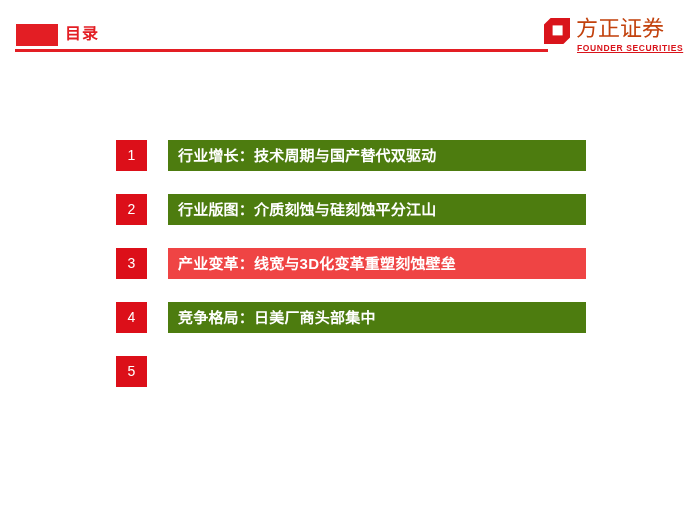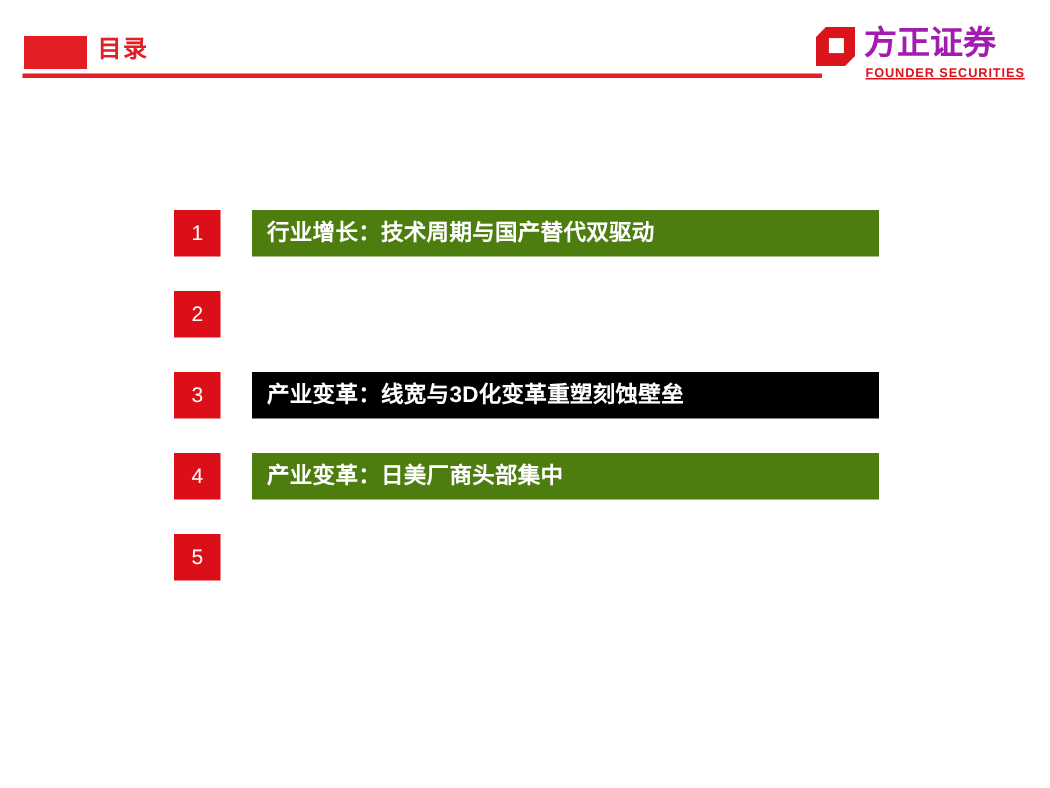--- a/index.html
+++ b/index.html
@@ -69,22 +69,22 @@
     left: 0px;
     top: 2px;
     width: 26px;
     height: 26px;
   }
   .logo-cn {
     position: absolute;
     left: 32px;
     top: 0px;
     font-size: 22px;
-    font-weight: bold;
-    color: #a21caf;
+    font-weight: normal;
+    color: #c2410c;
     letter-spacing: 0px;
     line-height: 26px;
     white-space: nowrap;
   }
   .logo-en {
     position: absolute;
     left: 33px;
     top: 27px;
     font-size: 8.5px;
     font-weight: bold;
@@ -126,21 +126,21 @@
     position: absolute;
     left: 52px;
     top: 0;
     width: 418px;
     height: 31px;
     background: #4d7c0f;
     box-sizing: border-box;
     padding-left: 10px;
   }
   .toc-bar.active {
-    background: #000000;
+    background: #ef4444;
   }
   .toc-label {
     display: block;
     font-size: 15px;
     line-height: 31px;
     color: #ffffff;
     font-weight: bold;
     white-space: nowrap;
     letter-spacing: 0.2px;
   }
@@ -187,33 +187,36 @@
 
     <div class="toc-row" style="top:140px;">
       <div class="toc-badge">1</div>
       <div class="toc-bar">
         <span class="toc-label">行业增长：技术周期与国产替代双驱动</span>
       </div>
     </div>
 
     <div class="toc-row" style="top:194px;">
       <div class="toc-badge">2</div>
+      <div class="toc-bar">
+        <span class="toc-label">行业版图：介质刻蚀与硅刻蚀平分江山</span>
+      </div>
     </div>
 
     <div class="toc-row" style="top:248px;">
       <div class="toc-badge">3</div>
       <div class="toc-bar active">
         <span class="toc-label">产业变革：线宽与3D化变革重塑刻蚀壁垒</span>
       </div>
     </div>
 
     <div class="toc-row" style="top:302px;">
       <div class="toc-badge">4</div>
       <div class="toc-bar">
-        <span class="toc-label">产业变革：日美厂商头部集中</span>
+        <span class="toc-label">竞争格局：日美厂商头部集中</span>
       </div>
     </div>
 
     <div class="toc-row" style="top:356px;">
       <div class="toc-badge">5</div>
     </div>
 
   </div>
 
   <div class="footer-bar"></div>

